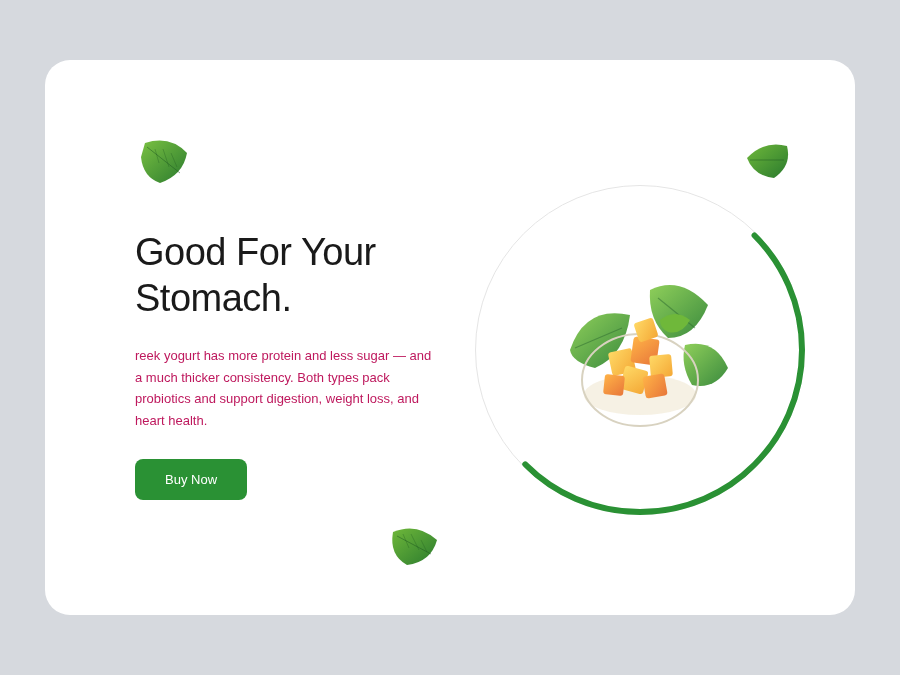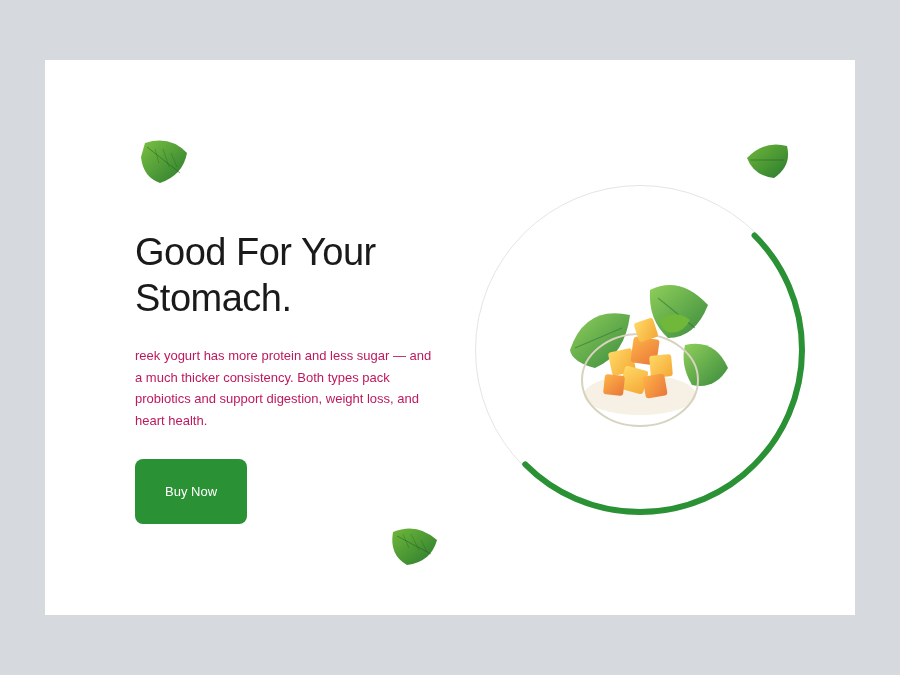--- a/index.html
+++ b/index.html
@@ -11,20 +11,21 @@
   display: flex;
   align-items: center;
   justify-content: center;
 }
 .card {
   width: 810px;
   height: 555px;
   background: #fff;
   position: relative;
   overflow: hidden;
+  border-radius: 25px;
 }
 .content {
   position: absolute;
   left: 90px;
   top: 170px;
   width: 300px;
 }
 .heading {
   font-size: 38px;
   font-weight: 500;
@@ -36,21 +37,21 @@
 .description {
   font-size: 13px;
   color: #be185d;
   line-height: 1.65;
   margin-bottom: 28px;
 }
 .buy-btn {
   background: #2a9134;
   color: #fff;
   border: none;
-  padding: 25px 30px;
+  padding: 13px 30px;
   font-size: 13px;
   border-radius: 8px;
   cursor: pointer;
   font-weight: 400;
 }
 .hero-visual {
   position: absolute;
   right: 50px;
   top: 125px;
   width: 330px;

